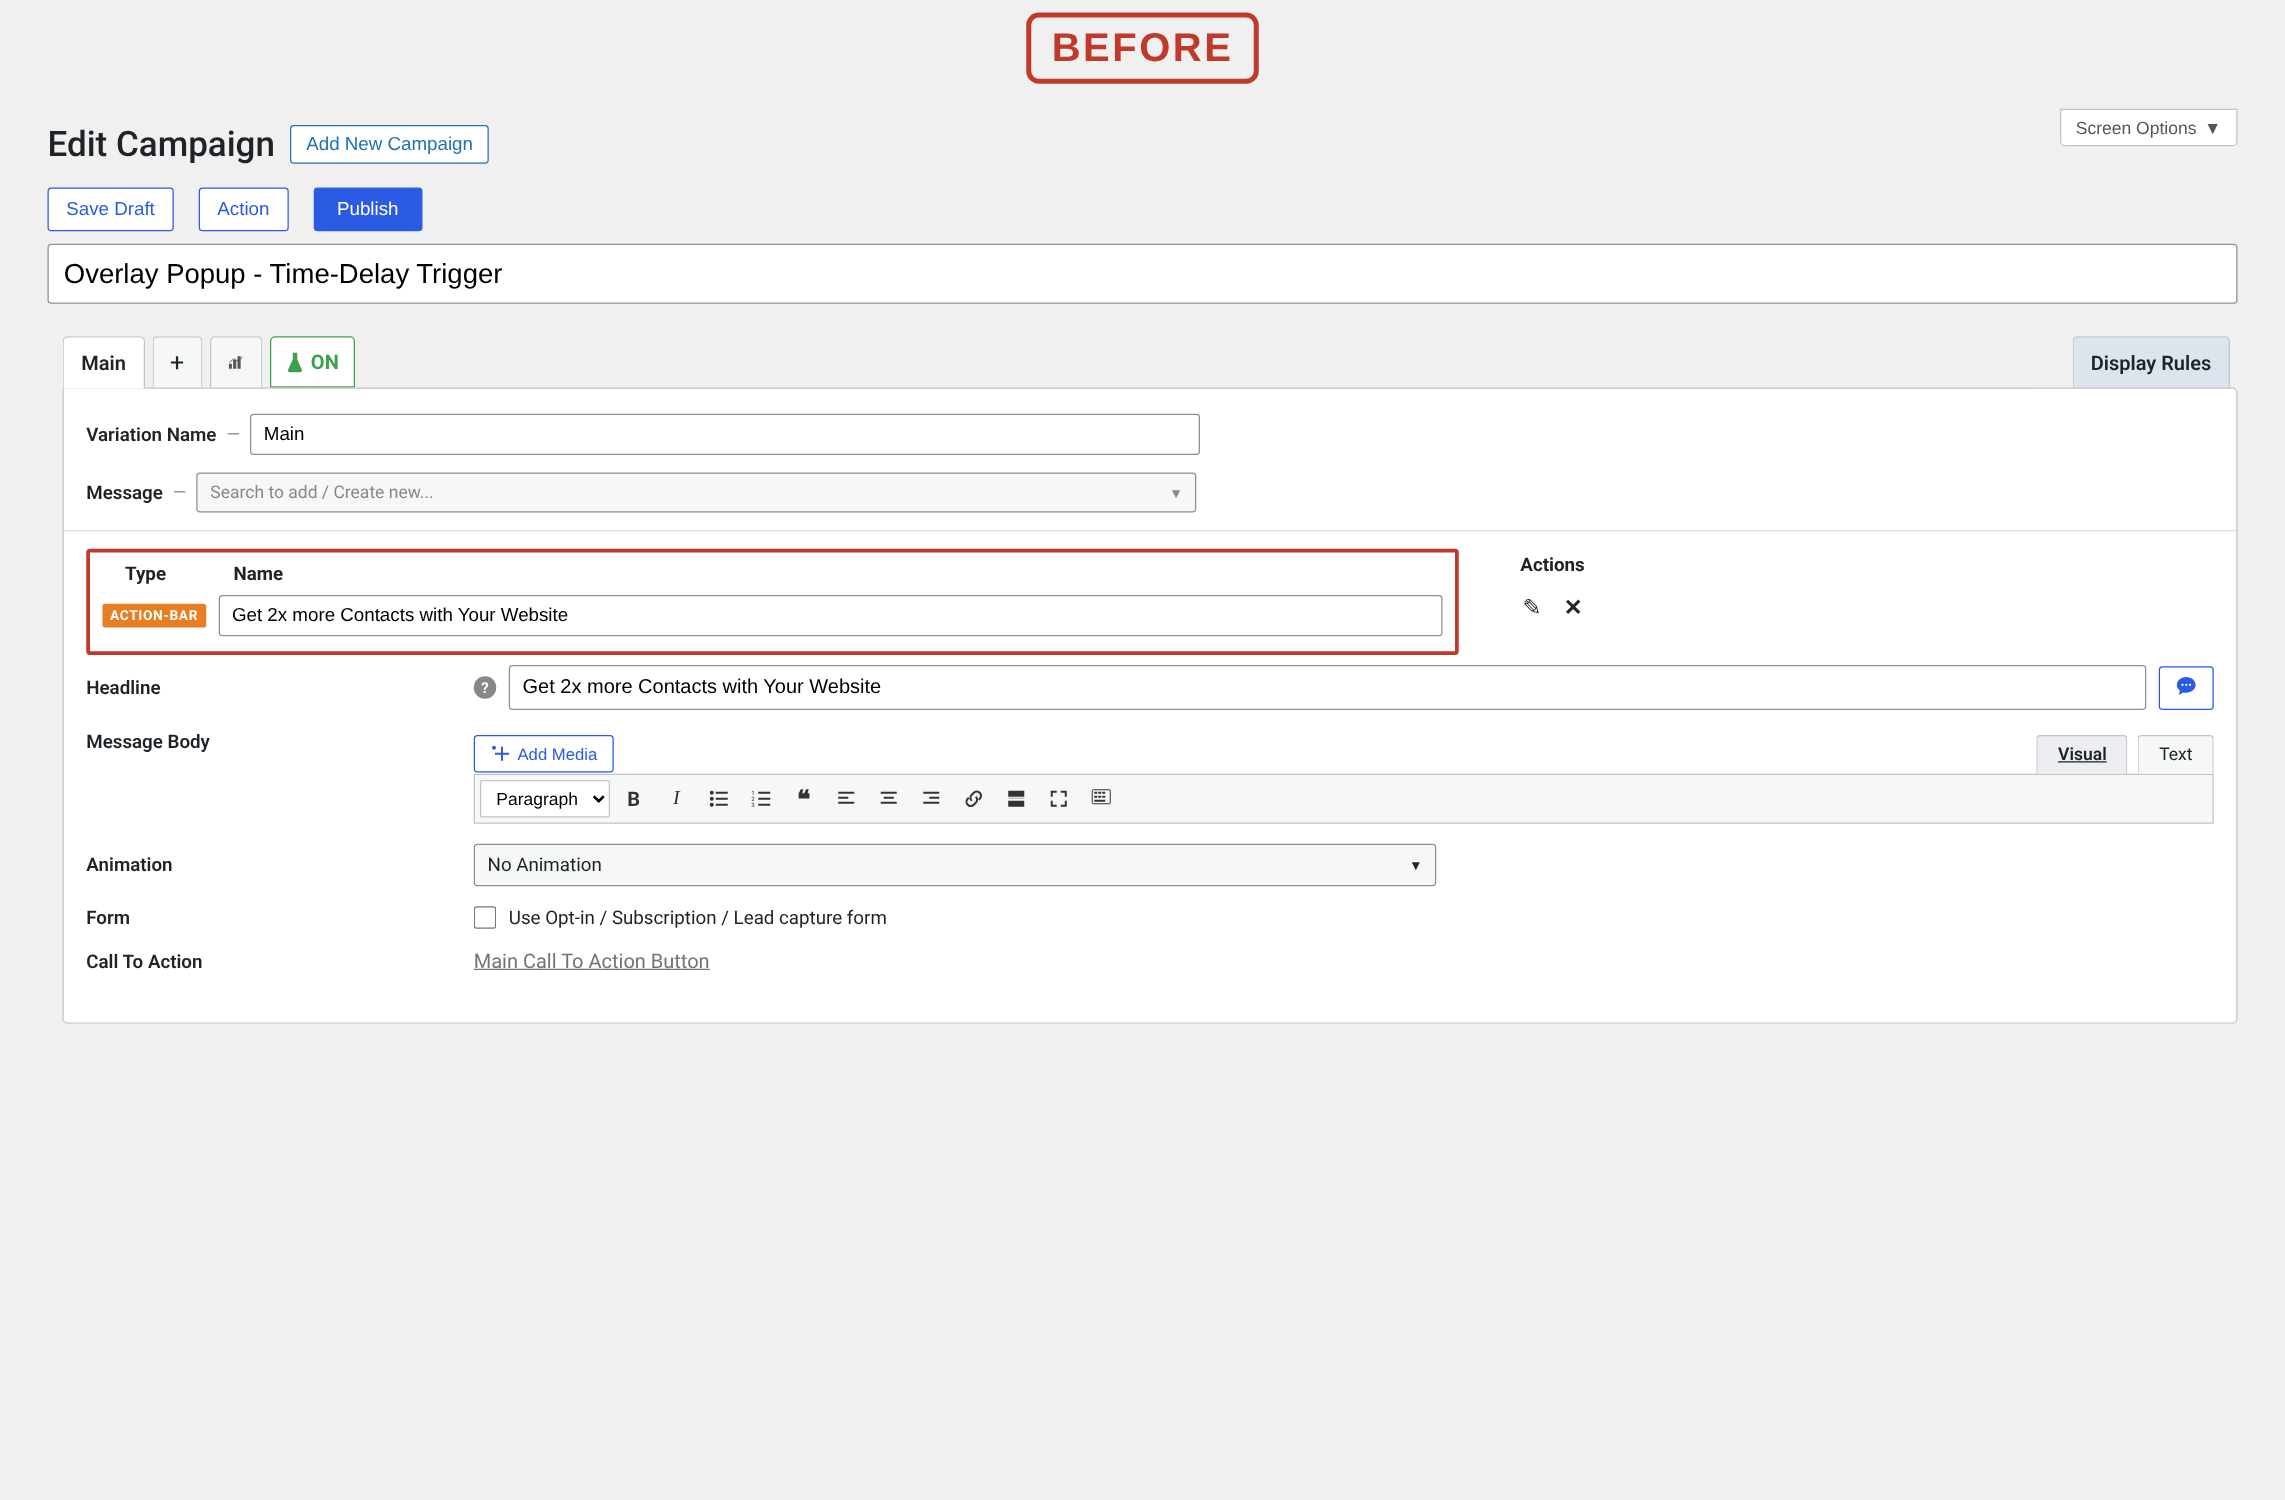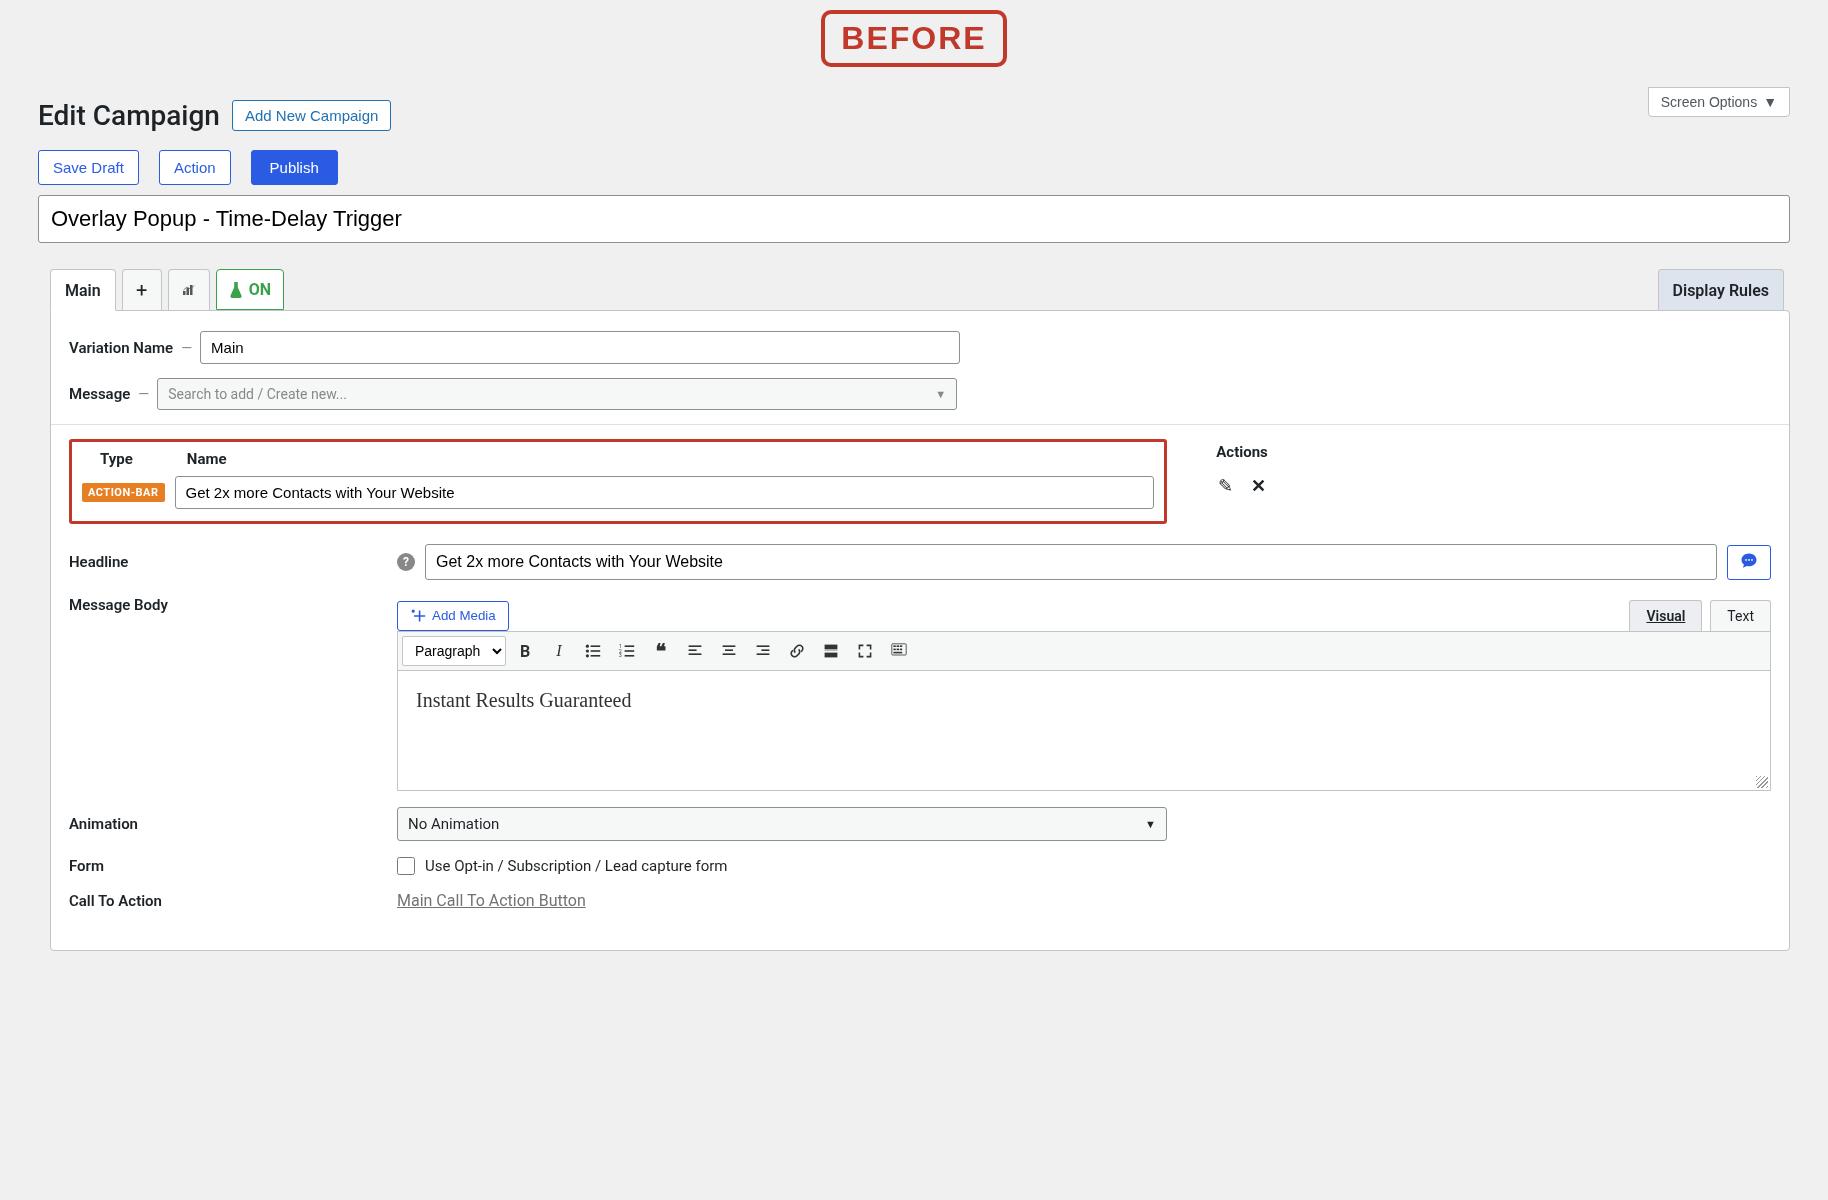--- a/index.html
+++ b/index.html
@@ -214,23 +214,23 @@
   .actions-col {
     text-align: center;
     min-width: 90px;
     padding-top: 4px;
   }
   .actions-heading { font-weight: 700; font-size: 15px; margin-bottom: 14px; }
   .action-icons { display: flex; gap: 18px; justify-content: center; font-size: 18px; }
   .form-grid {
     display: grid;
     grid-template-columns: 300px 1fr;
-    gap: 16px 28px;
+    gap: 16px 10px;
     align-items: flex-start;
-    margin-top: 20px;
+    margin-top: 8px;
   }
   .form-grid label.first { align-self: center; }
   .headline-row { display: flex; align-items: center; gap: 10px; }
   .help-circle {
     width: 18px; height: 18px; border-radius: 50%;
     background: #888; color: #fff; font-size: 12px; font-weight: 700;
     display: flex; align-items: center; justify-content: center;
   }
   .wide-input {
     flex: 1;
@@ -241,21 +241,21 @@
   }
   .chat-btn {
     border: 1px solid #2a5be2;
     background: #fff;
     color: #2a5be2;
     border-radius: 3px;
     padding: 6px 12px;
     cursor: pointer;
   }
   .editor-wrap { margin-top: 4px; }
-  .editor-top { display: flex; justify-content: space-between; align-items: center; }
+  .editor-top { display: flex; justify-content: space-between; align-items: flex-start; }
   .add-media-btn {
     border: 1px solid #2a5be2;
     background: #fff;
     color: #2a5be2;
     padding: 6px 12px;
     border-radius: 3px;
     cursor: pointer;
     display: inline-flex; align-items: center; gap: 6px;
   }
   .editor-tabs { display: flex; gap: 8px; }
@@ -510,24 +510,20 @@
               <rect x="3" y="3" width="3" height="2"></rect>
               <rect x="7" y="3" width="3" height="2"></rect>
               <rect x="11" y="3" width="3" height="2"></rect>
               <rect x="3" y="7" width="3" height="2"></rect>
               <rect x="7" y="7" width="3" height="2"></rect>
               <rect x="11" y="7" width="3" height="2"></rect>
               <rect x="3" y="11" width="11" height="2"></rect>
             </svg>
         </div>
       </div>
-      <div class="editor-body">
-        <span>Instant Results Guaranteed</span>
-        <div class="resize-grip"></div>
-      </div>
     </div>
 
     <label class="field-label first">Animation</label>
     <div class="select-wide">
       <span>No Animation</span>
       <span style="font-size:11px;">▼</span>
     </div>
 
     <label class="field-label first">Form</label>
     <div class="checkbox-row">

